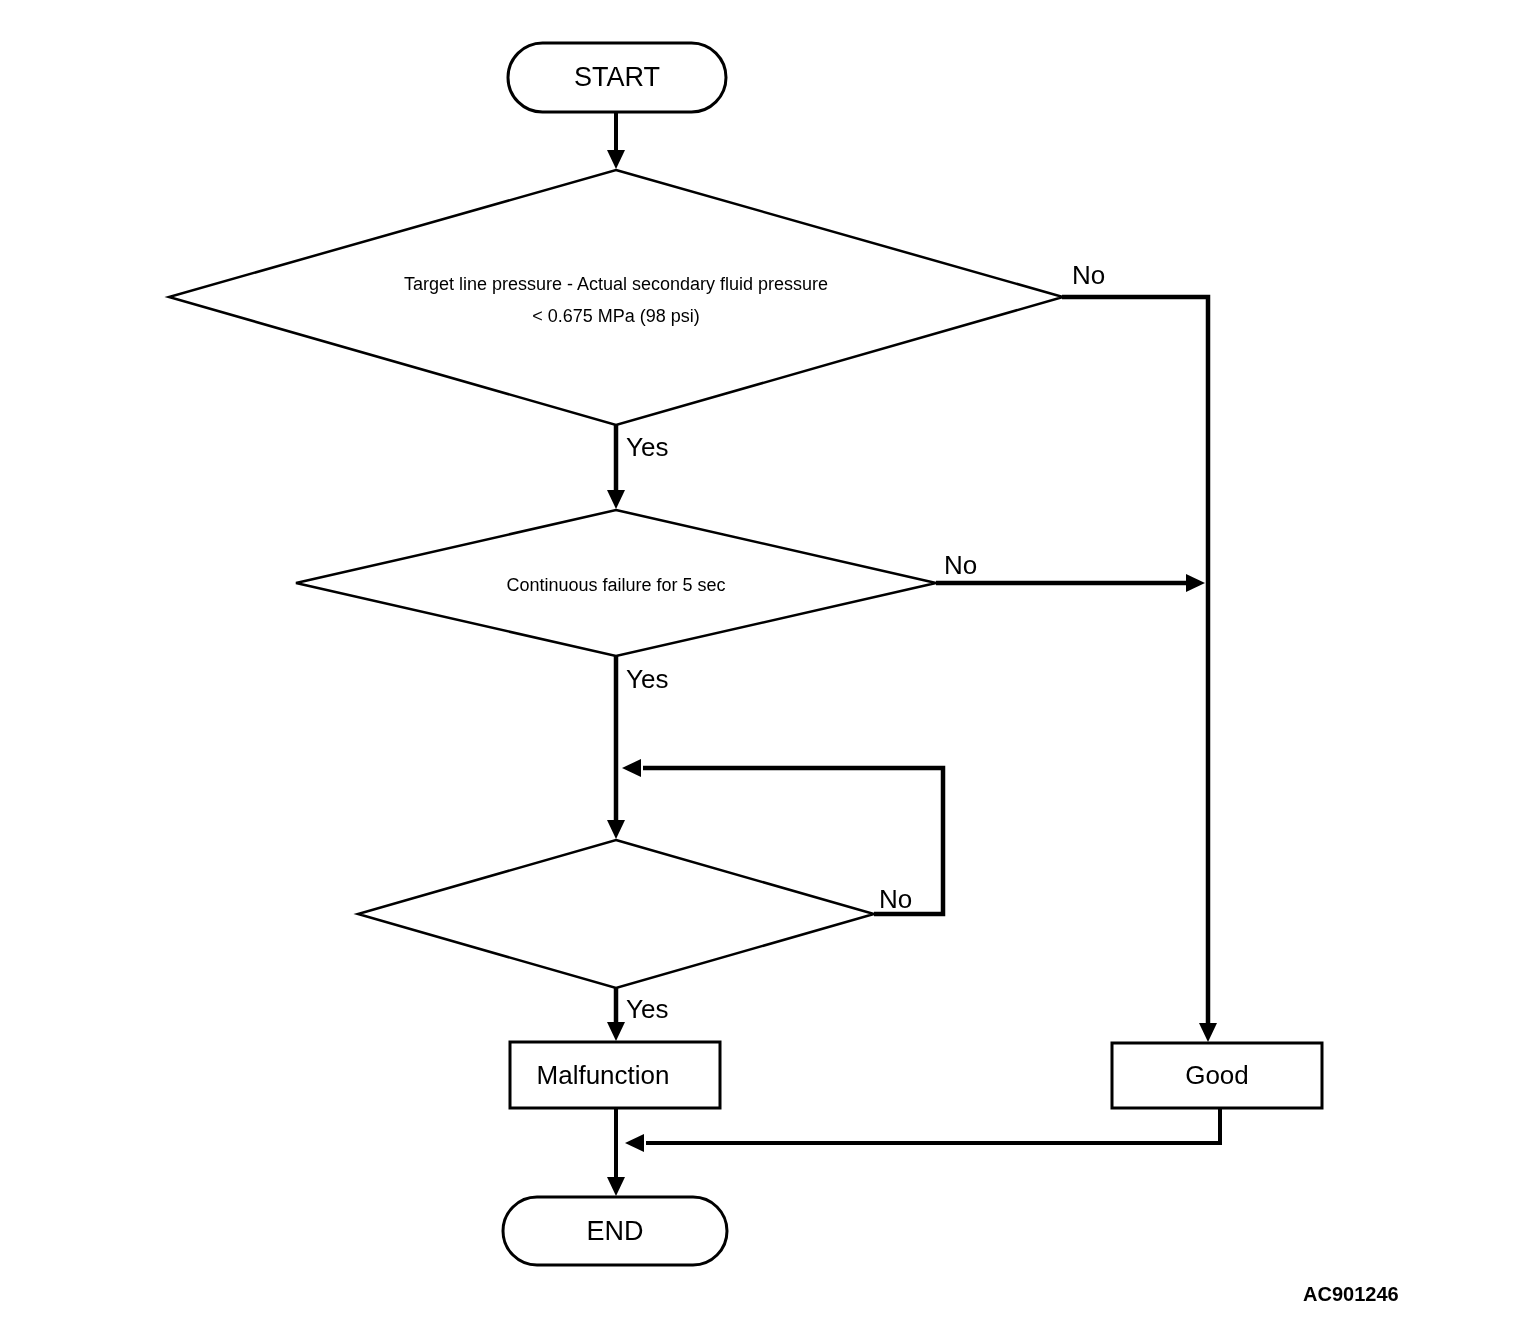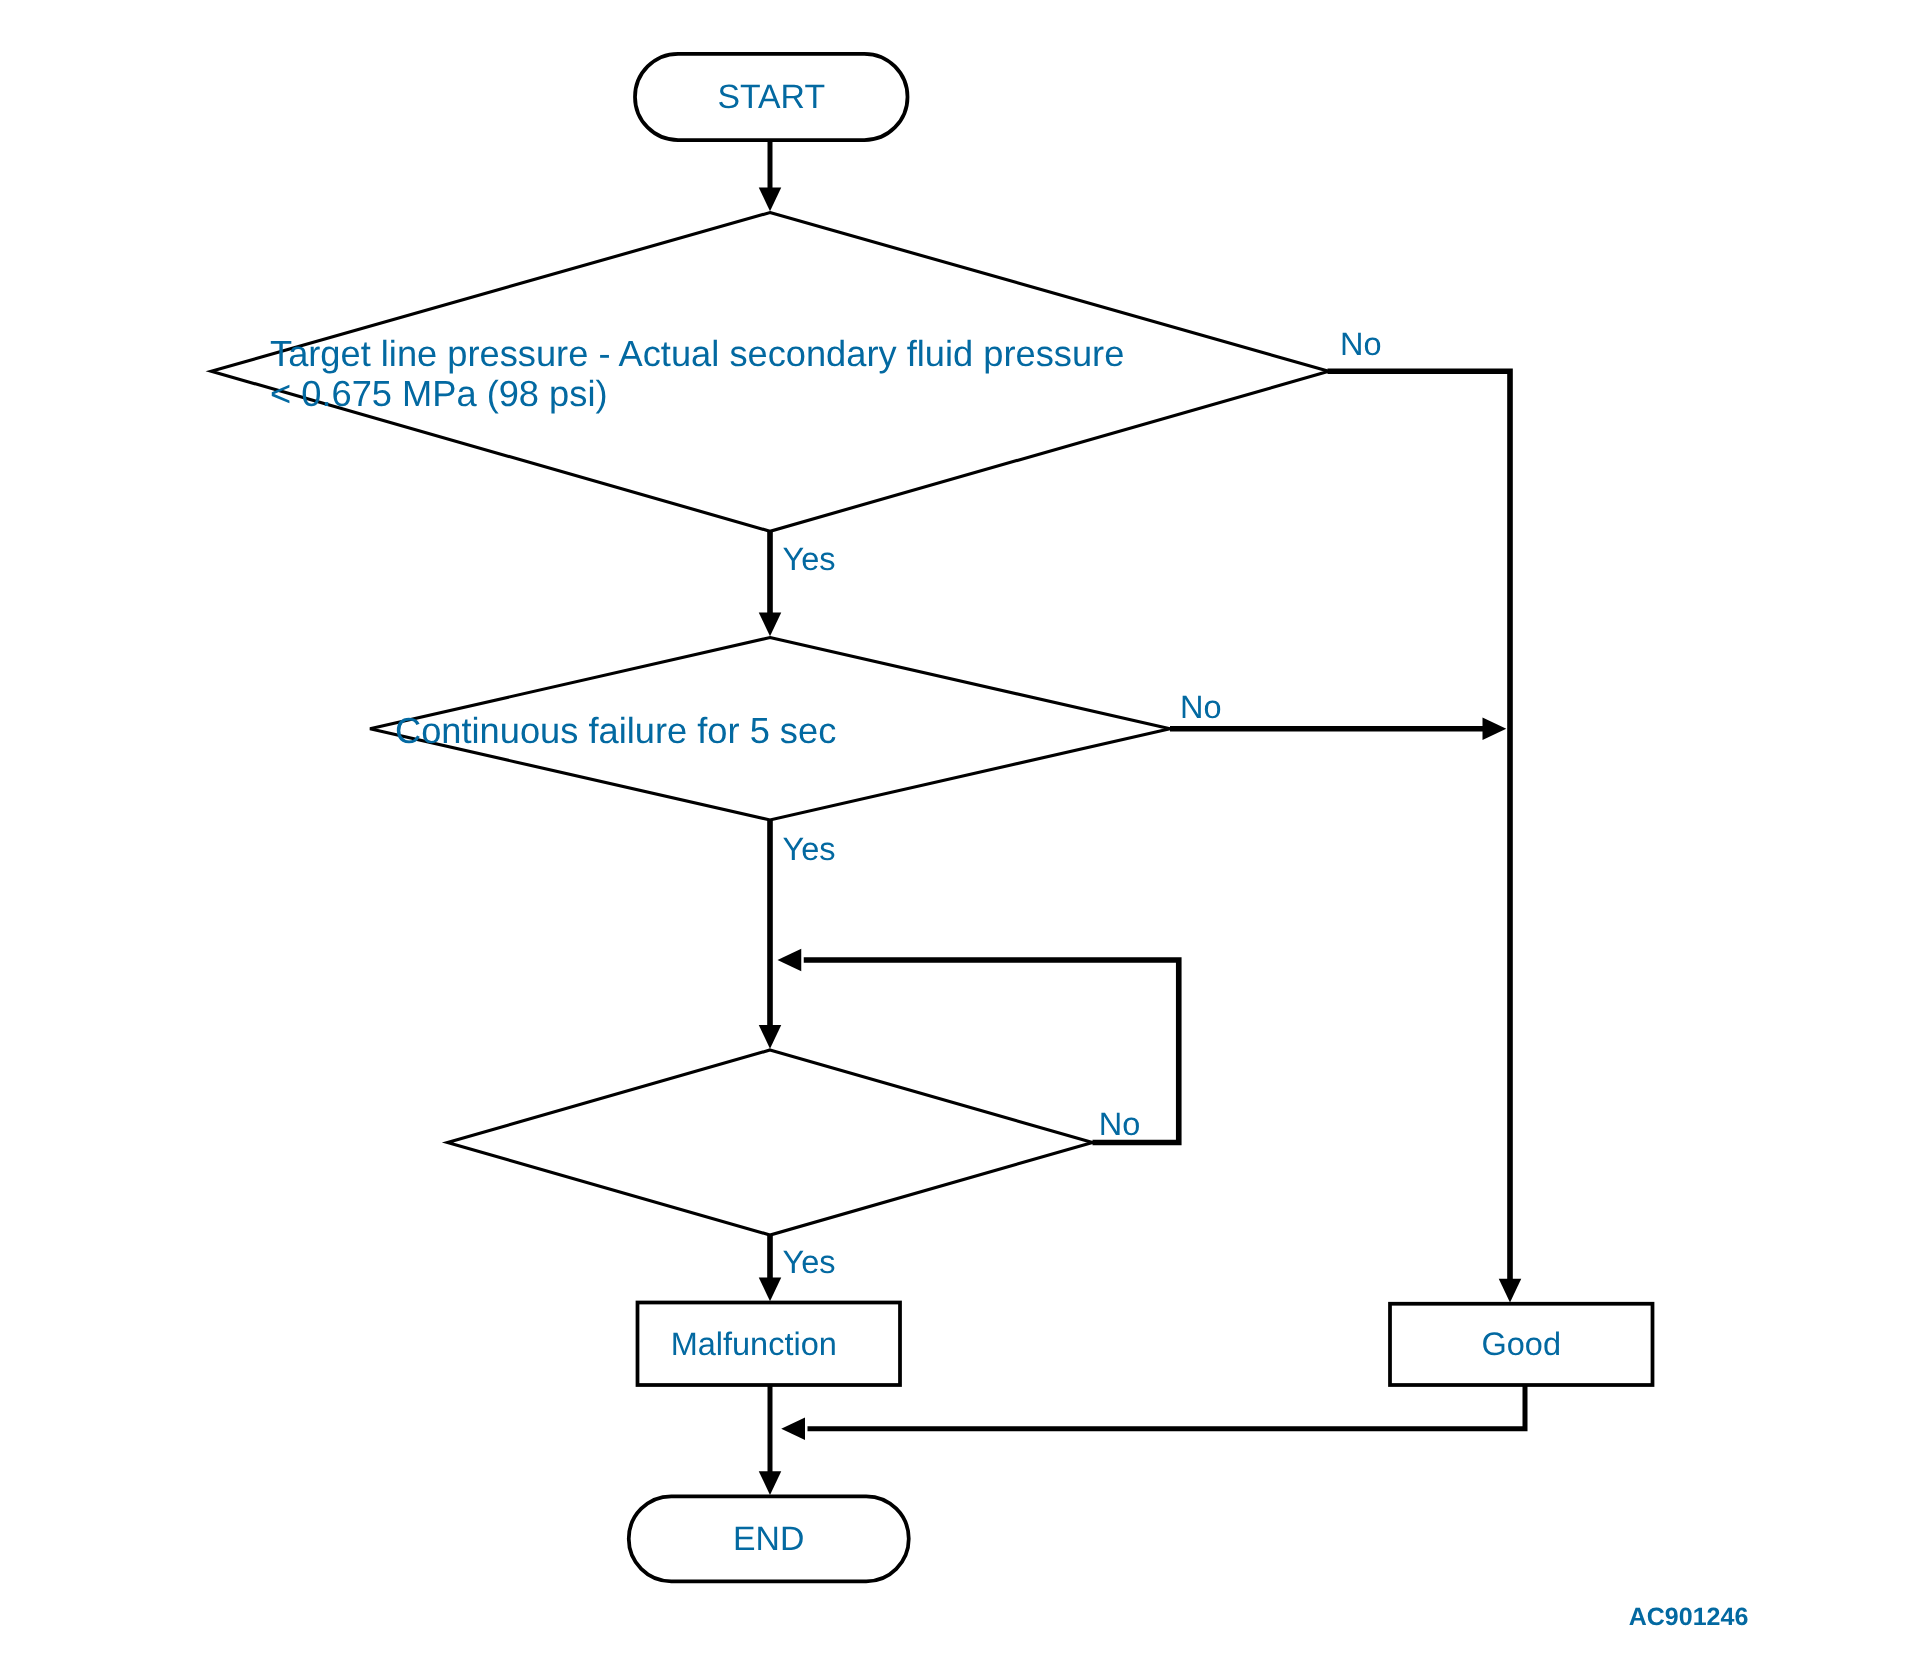--- a/index.html
+++ b/index.html
@@ -16,36 +16,37 @@
     color: #000000;
     overflow: hidden;
   }
   .canvas svg {
     position: absolute;
     left: 0;
     top: 0;
   }
   .txt {
     position: absolute;
-    color: #0369a1;
+    color: #000000;
     white-space: nowrap;
   }
   .node-label {
     text-align: center;
   }
   .terminator-label {
     font-size: 27px;
     line-height: 69px;
   }
   .process-label {
     font-size: 26px;
   }
   .decision-text {
-    font-size: 29px;
+    font-size: 18px;
     line-height: 32px;
+    text-align: center;
     white-space: nowrap;
   }
   .edge-label {
     font-size: 26px;
     line-height: 26px;
   }
   .figure-id {
     font-size: 20px;
     font-weight: bold;
   }

